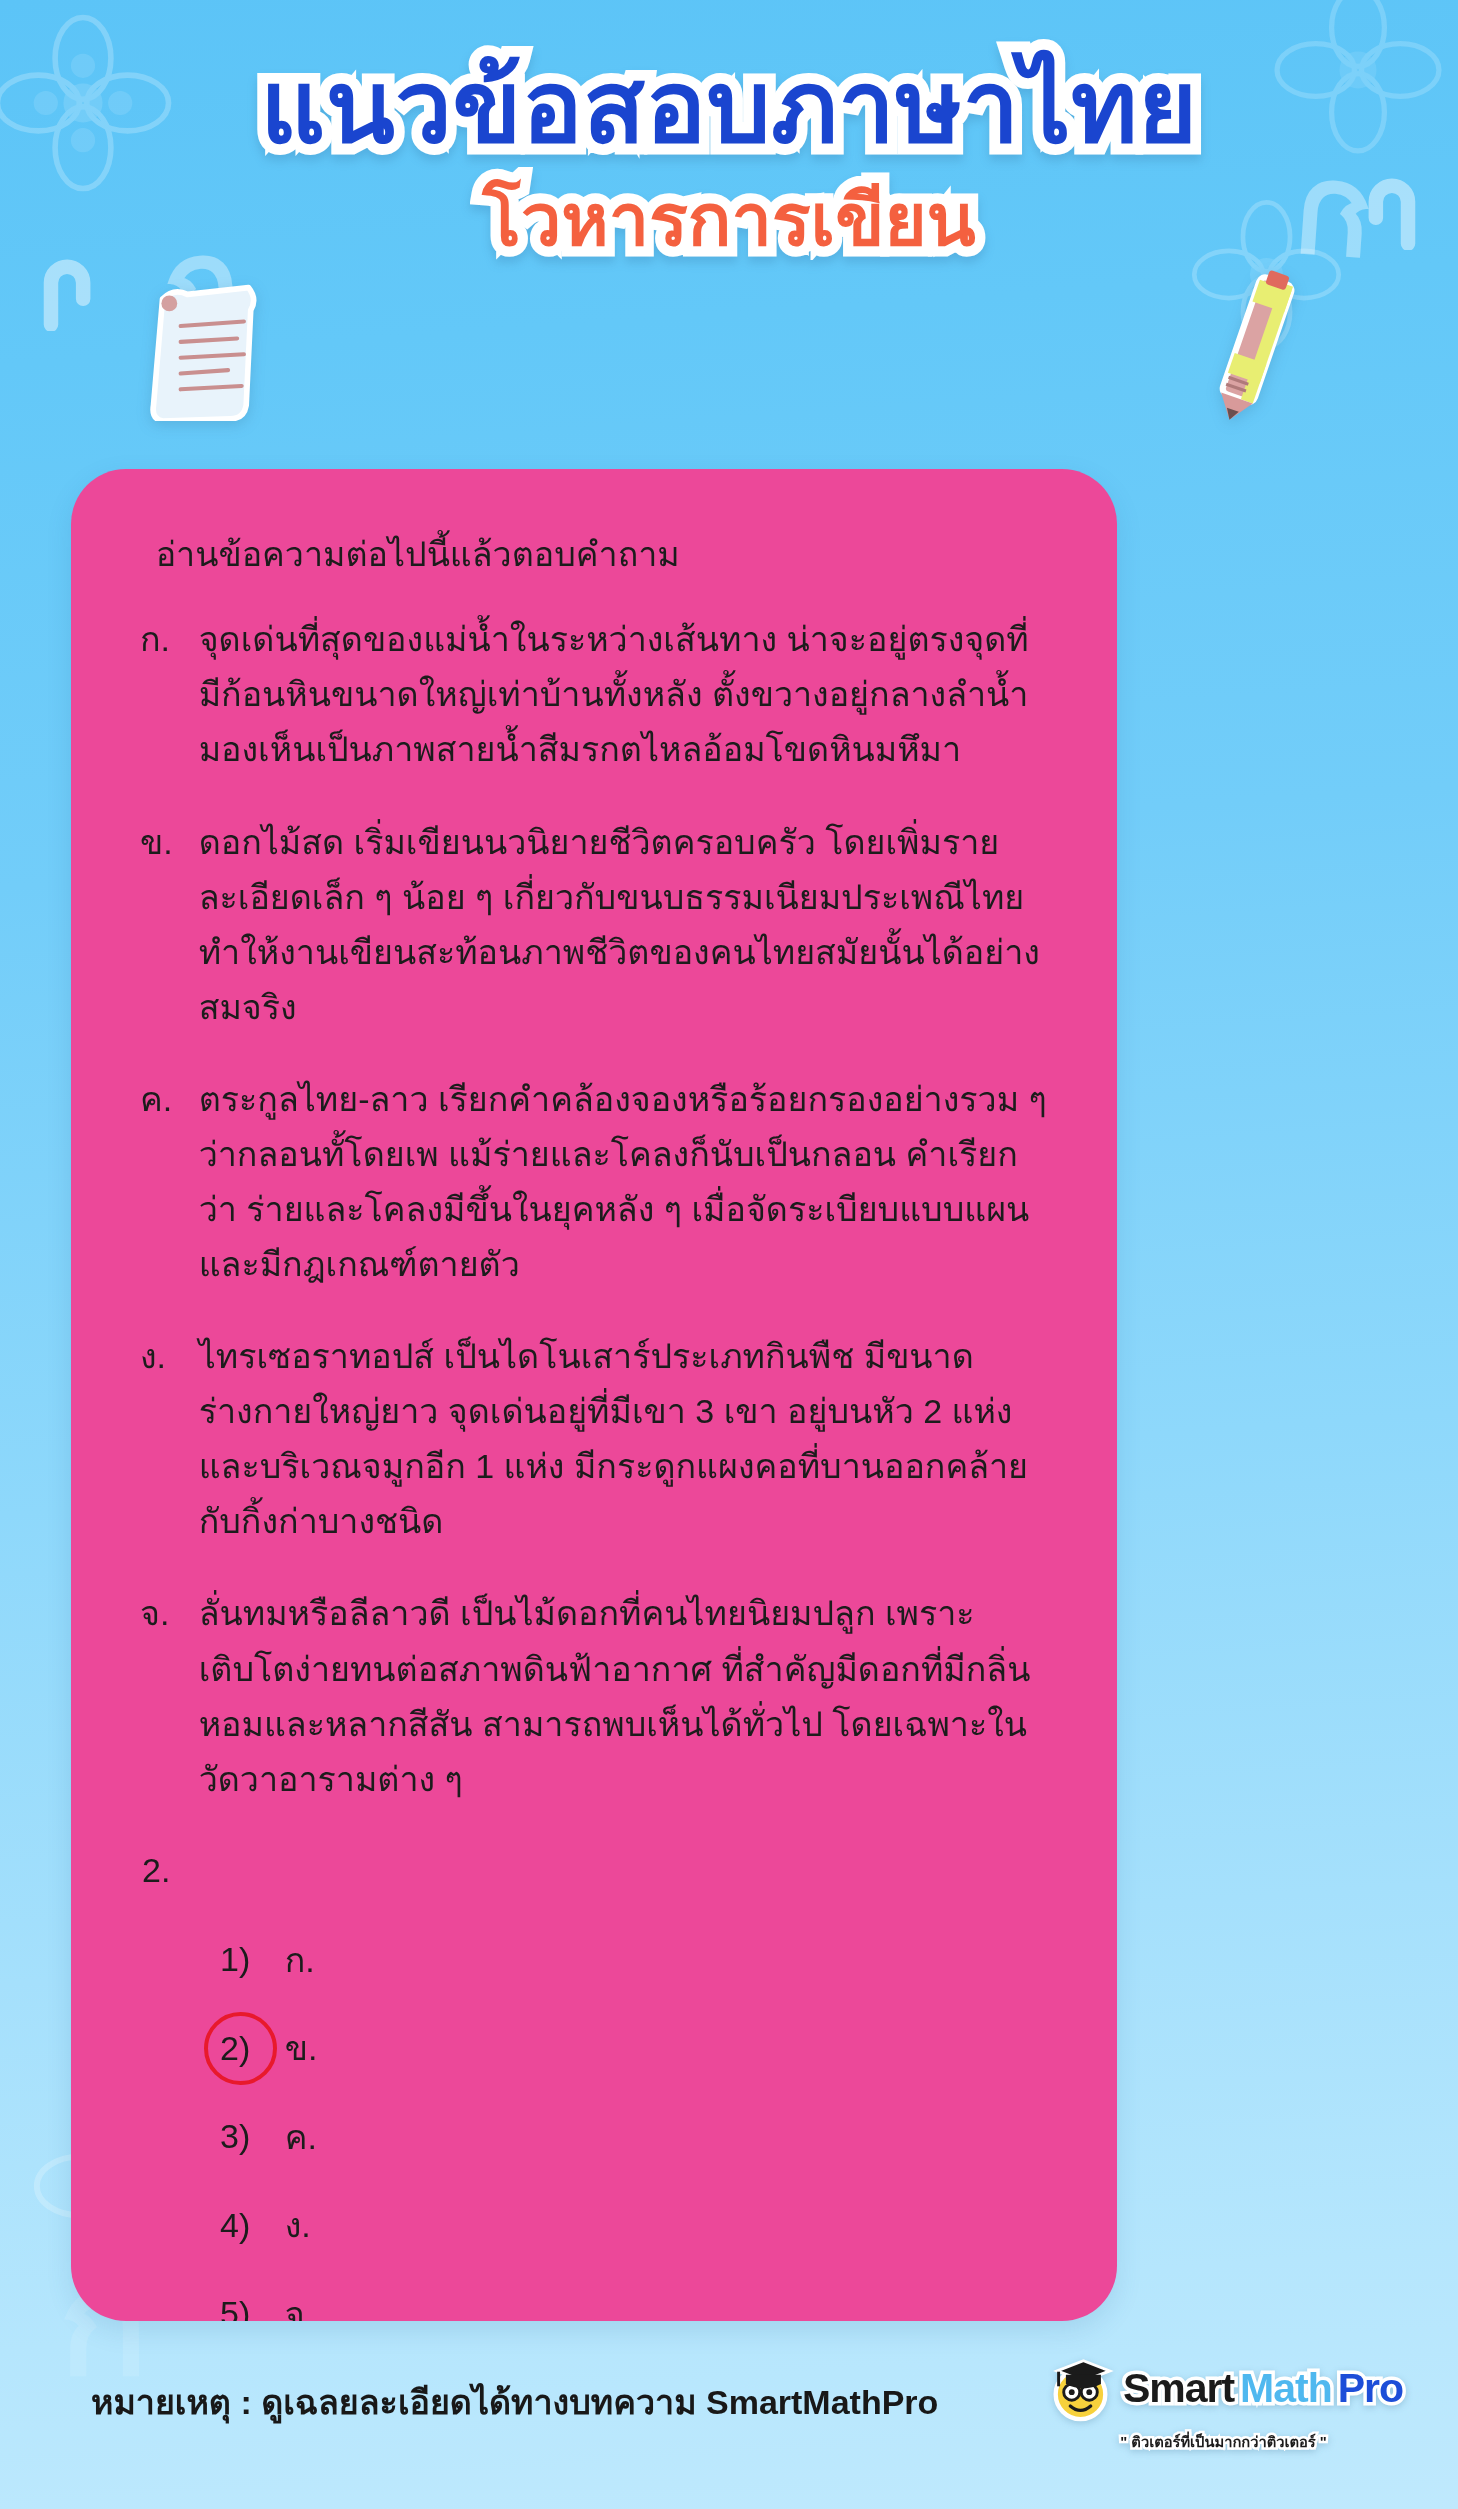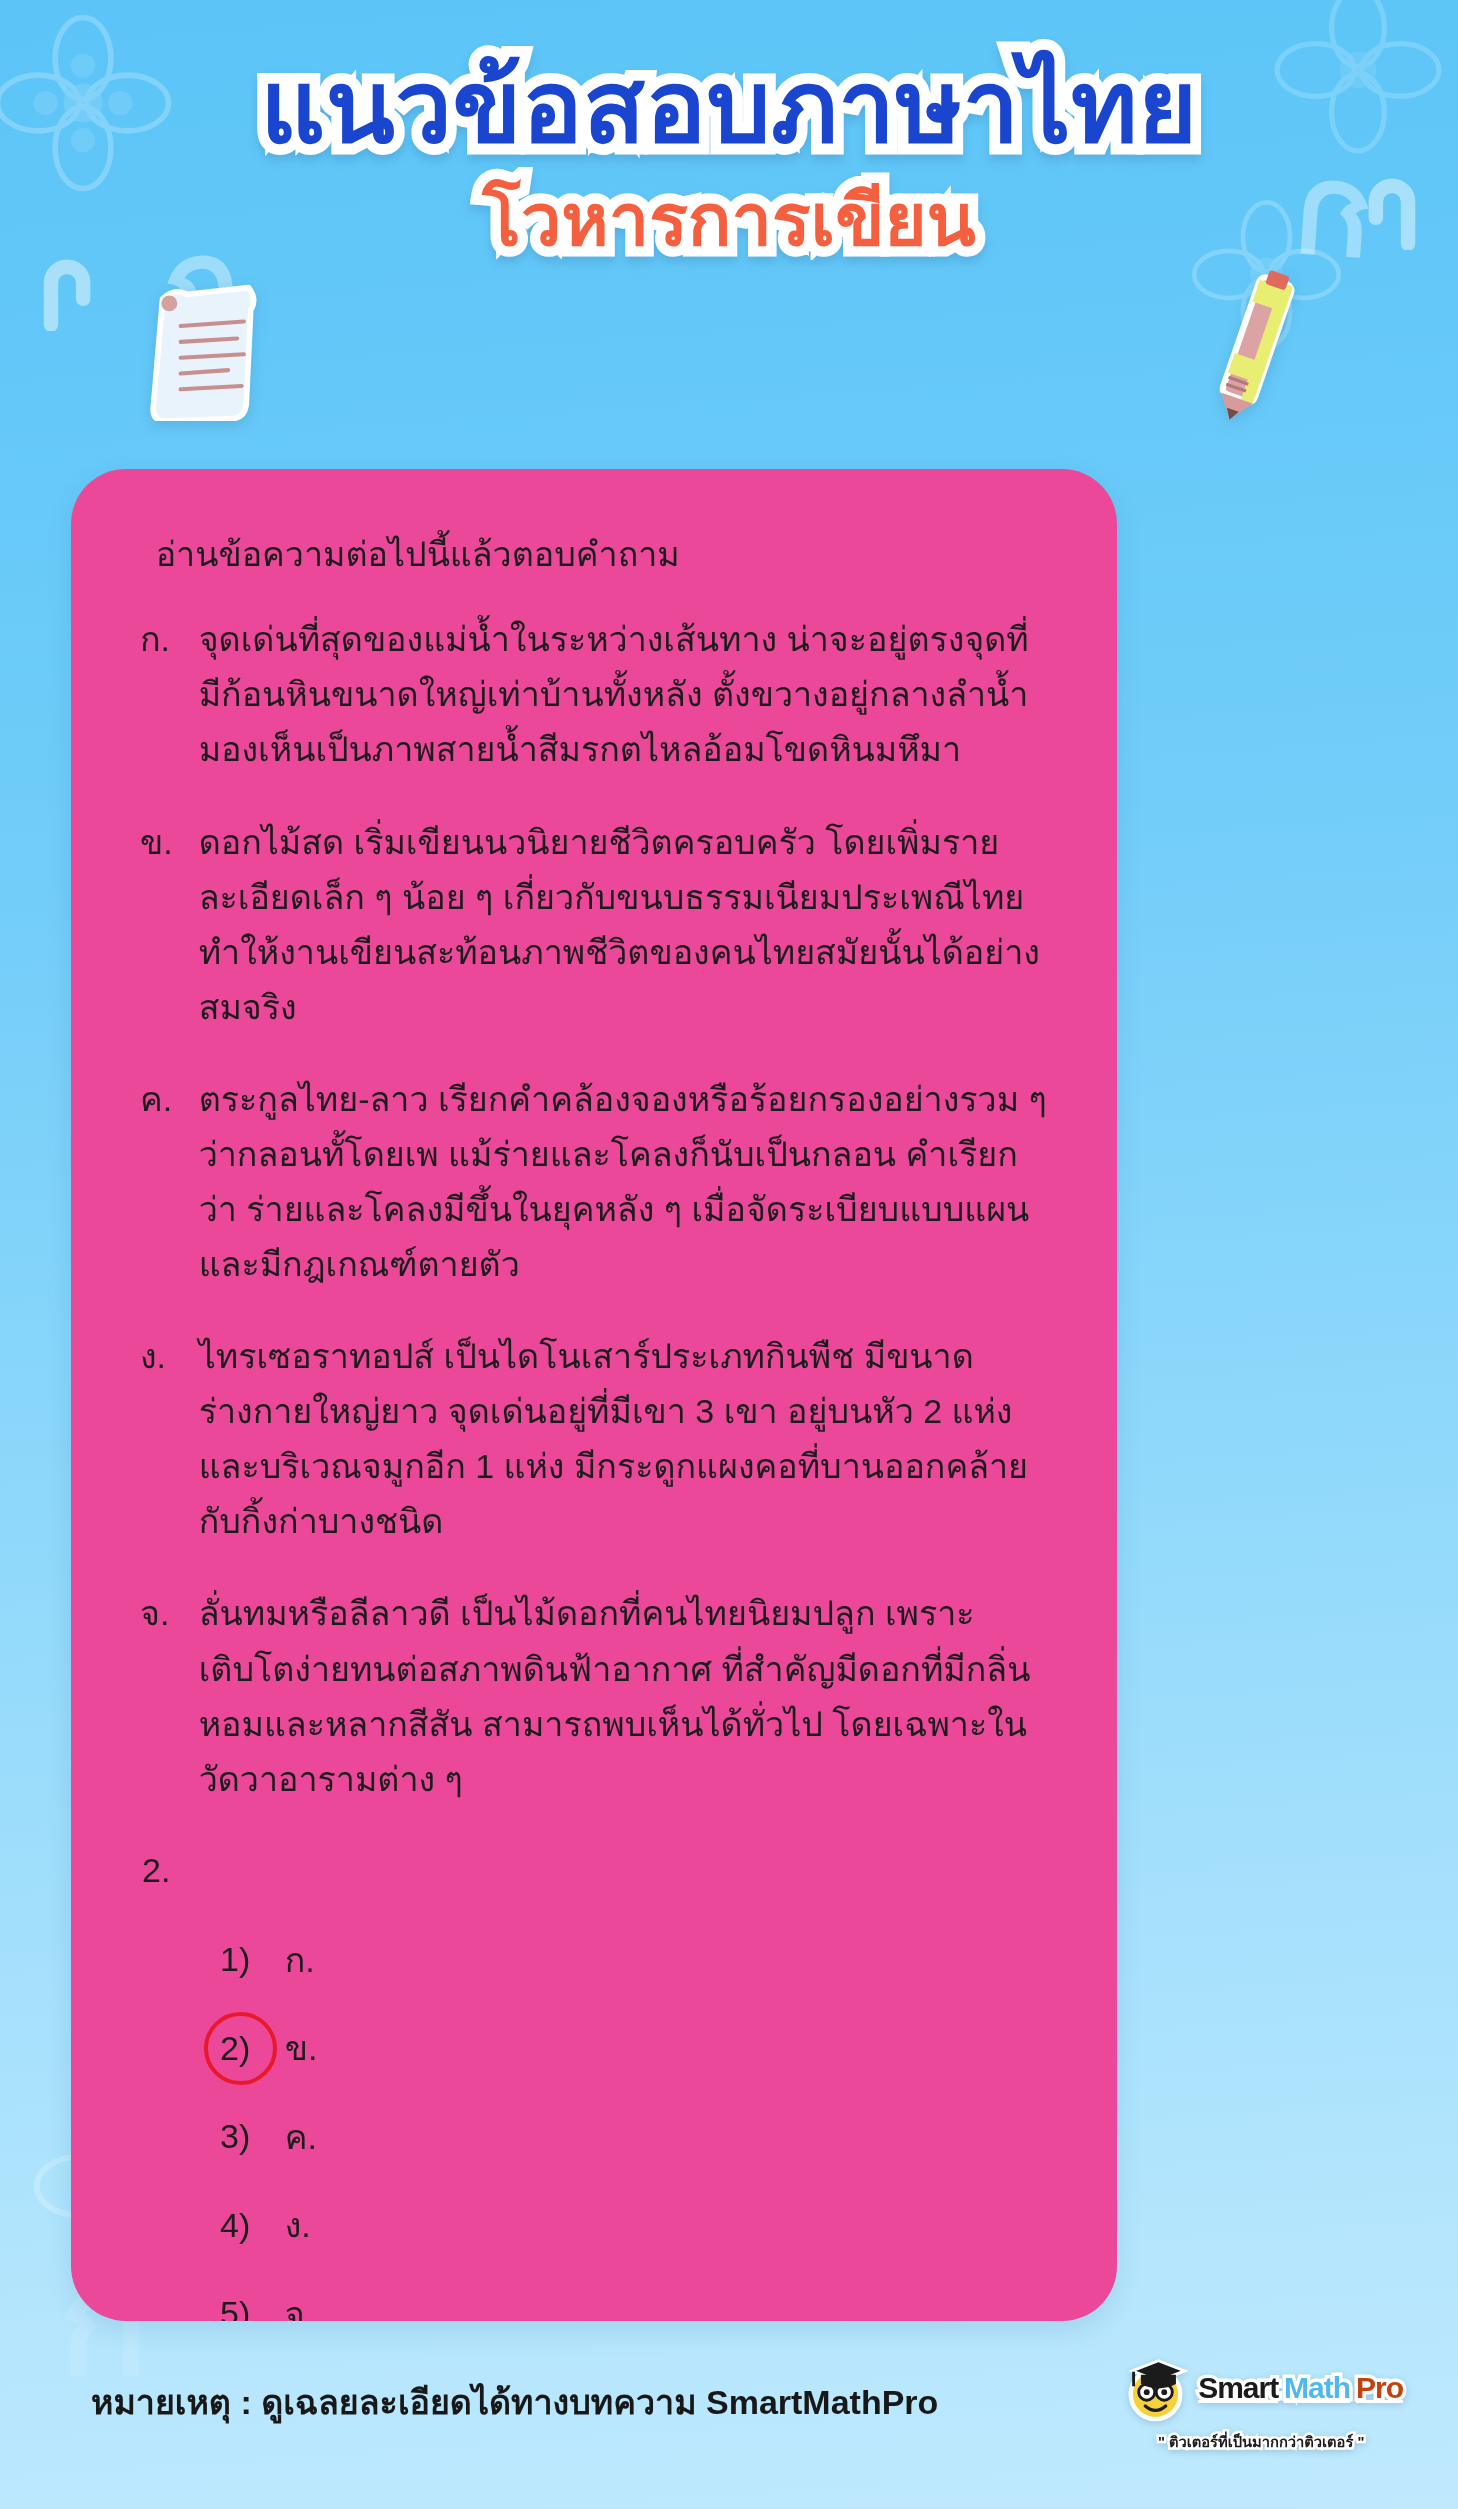--- a/index.html
+++ b/index.html
@@ -191,31 +191,30 @@
     flex-direction: column;
     align-items: center;
     filter: drop-shadow(0 2.9px 3.9px rgba(30,80,120,.22));
   }
   .logo-row {
     display: flex;
     align-items: center;
     gap: 5.9px;
   }
   .logo-word {
-    font-size: 30px;
+    font-size: 41px;
     font-weight: 900;
     letter-spacing: -1px;
     line-height: 1;
     -webkit-text-stroke: 6.9px #ffffff;
     paint-order: stroke fill;
-    text-decoration: underline;
   }
   .lw-smart { color: #1b1b1b; }
   .lw-math  { color: #4fb8ef; }
-  .lw-pro   { color: #c2410c; }
+  .lw-pro   { color: #1d4ed8; }
   .logo-tag {
     margin-top: 4.9px;
     font-size: 14.7px;
     font-weight: 700;
     color: #1b1b1b;
     -webkit-text-stroke: 4.9px #ffffff;
     paint-order: stroke fill;
   }
 </style>
 </head>

